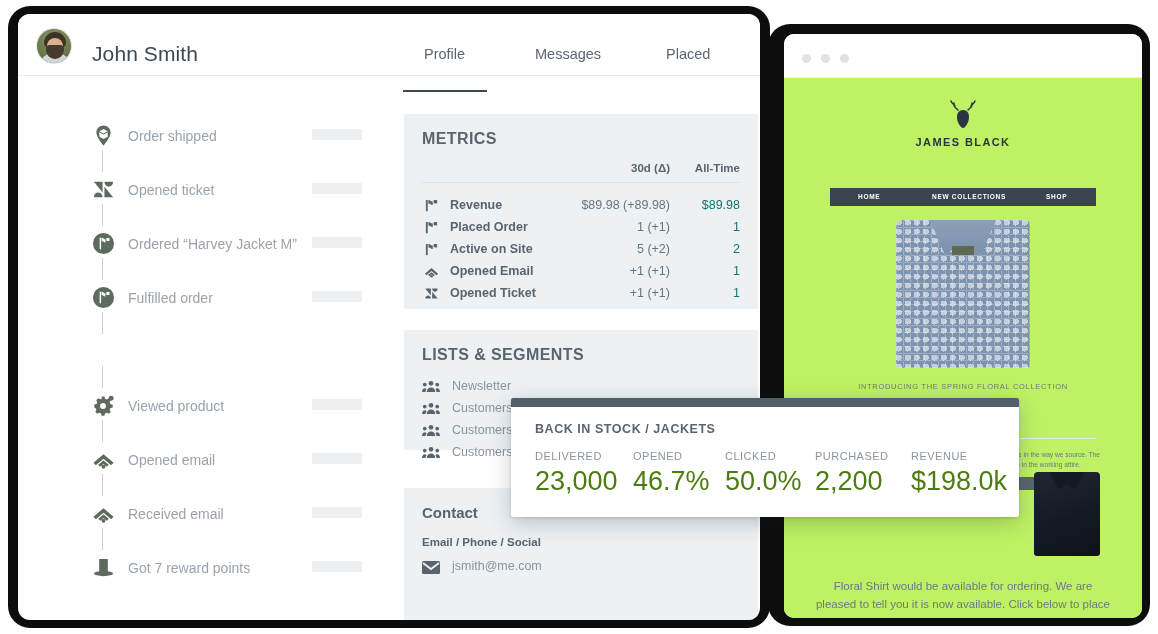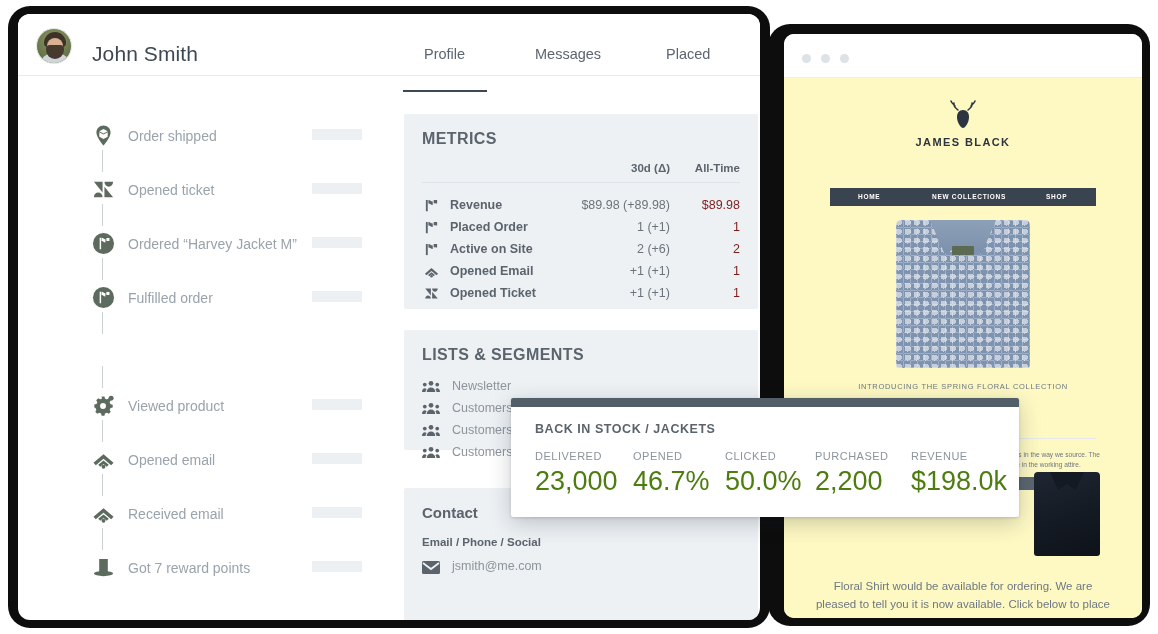--- a/index.html
+++ b/index.html
@@ -117,21 +117,21 @@
   .m-name {
     position: absolute; left: 46px; top: 4px;
     font-size: 12.5px; font-weight: bold; color: #5b646d; white-space: nowrap;
   }
   .m-30 {
     position: absolute; right: 88px; top: 4px;
     font-size: 12.5px; color: #6b747d; white-space: nowrap;
   }
   .m-all {
     position: absolute; right: 18px; top: 4px;
-    font-size: 12.5px; color: #7f1d1d; white-space: nowrap;
+    font-size: 12.5px; color: #0f766e; white-space: nowrap;
   }
 
   .seg-row { position: absolute; left: 0; width: 354px; height: 22px; }
   .seg-icon { position: absolute; left: 18px; top: 3px; width: 18px; height: 14px; }
   .seg-label {
     position: absolute; left: 48px; top: 3px;
     font-size: 12.5px; color: #8c949c; white-space: nowrap;
   }
 
   .contact-sub {
@@ -177,21 +177,21 @@
     background: #ffffff; border-bottom: 1px solid #eceff1;
   }
   .dot {
     position: absolute; top: 20px; width: 9px; height: 9px;
     border-radius: 50%; background: #dde2e7;
   }
   .dot.d0 { left: 18px; }
   .dot.d1 { left: 37px; }
   .dot.d2 { left: 56px; }
 
-  .email { position: absolute; left: 0; top: 44px; width: 358px; height: 540px; background: #fef9c3; }
+  .email { position: absolute; left: 0; top: 44px; width: 358px; height: 540px; background: #bef264; }
   .logo-wrap { position: absolute; left: 0; top: 22px; width: 358px; text-align: center; }
   .brand-name {
     margin-top: 2px; font-size: 11px; font-weight: bold;
     color: #2b3440; letter-spacing: 1.4px;
     font-family: "Liberation Sans Narrow", "Liberation Sans", sans-serif;
   }
   .navbar {
     position: absolute; left: 46px; top: 110px; width: 266px; height: 18px;
     background: #3a4450;
   }
@@ -412,21 +412,21 @@
             </div>
             <div class="m-row" style="top: 124px;">
               <div class="m-icon">
                 <svg width="15" height="15" viewBox="0 0 24 24">
                   <path d="M3 3 h3 v18 H3 Z" fill="#5b646d"></path>
                   <path d="M7 3 c3.5 0 3.5 2.6 7 2.6 v5.6 c-3.5 0-3.5-2.6-7-2.6 Z" fill="#5b646d"></path>
                   <path d="M15.5 3.2 h5.5 v5.5 L15.5 8.4 Z" fill="#5b646d"></path>
                 </svg>
               </div>
               <div class="m-name">Active on Site</div>
-              <div class="m-30">2 (+6)</div>
+              <div class="m-30">5 (+2)</div>
               <div class="m-all">2</div>
             </div>
             <div class="m-row" style="top: 146px;">
               <div class="m-icon">
                 <svg width="15" height="15" viewBox="0 0 24 24">
                   <path d="M12 6.5 L22.5 15.5 L20 18 L12 11.2 L4 18 L1.5 15.5 Z" fill="#5b646d"></path>
                   <path d="M12 13 L17.5 17.6 L15.4 19.6 L12 16.6 L8.6 19.6 L6.5 17.6 Z" fill="#5b646d"></path>
                   <circle cx="12" cy="19.6" r="2" fill="#5b646d"></circle>
                 </svg>
               </div>

